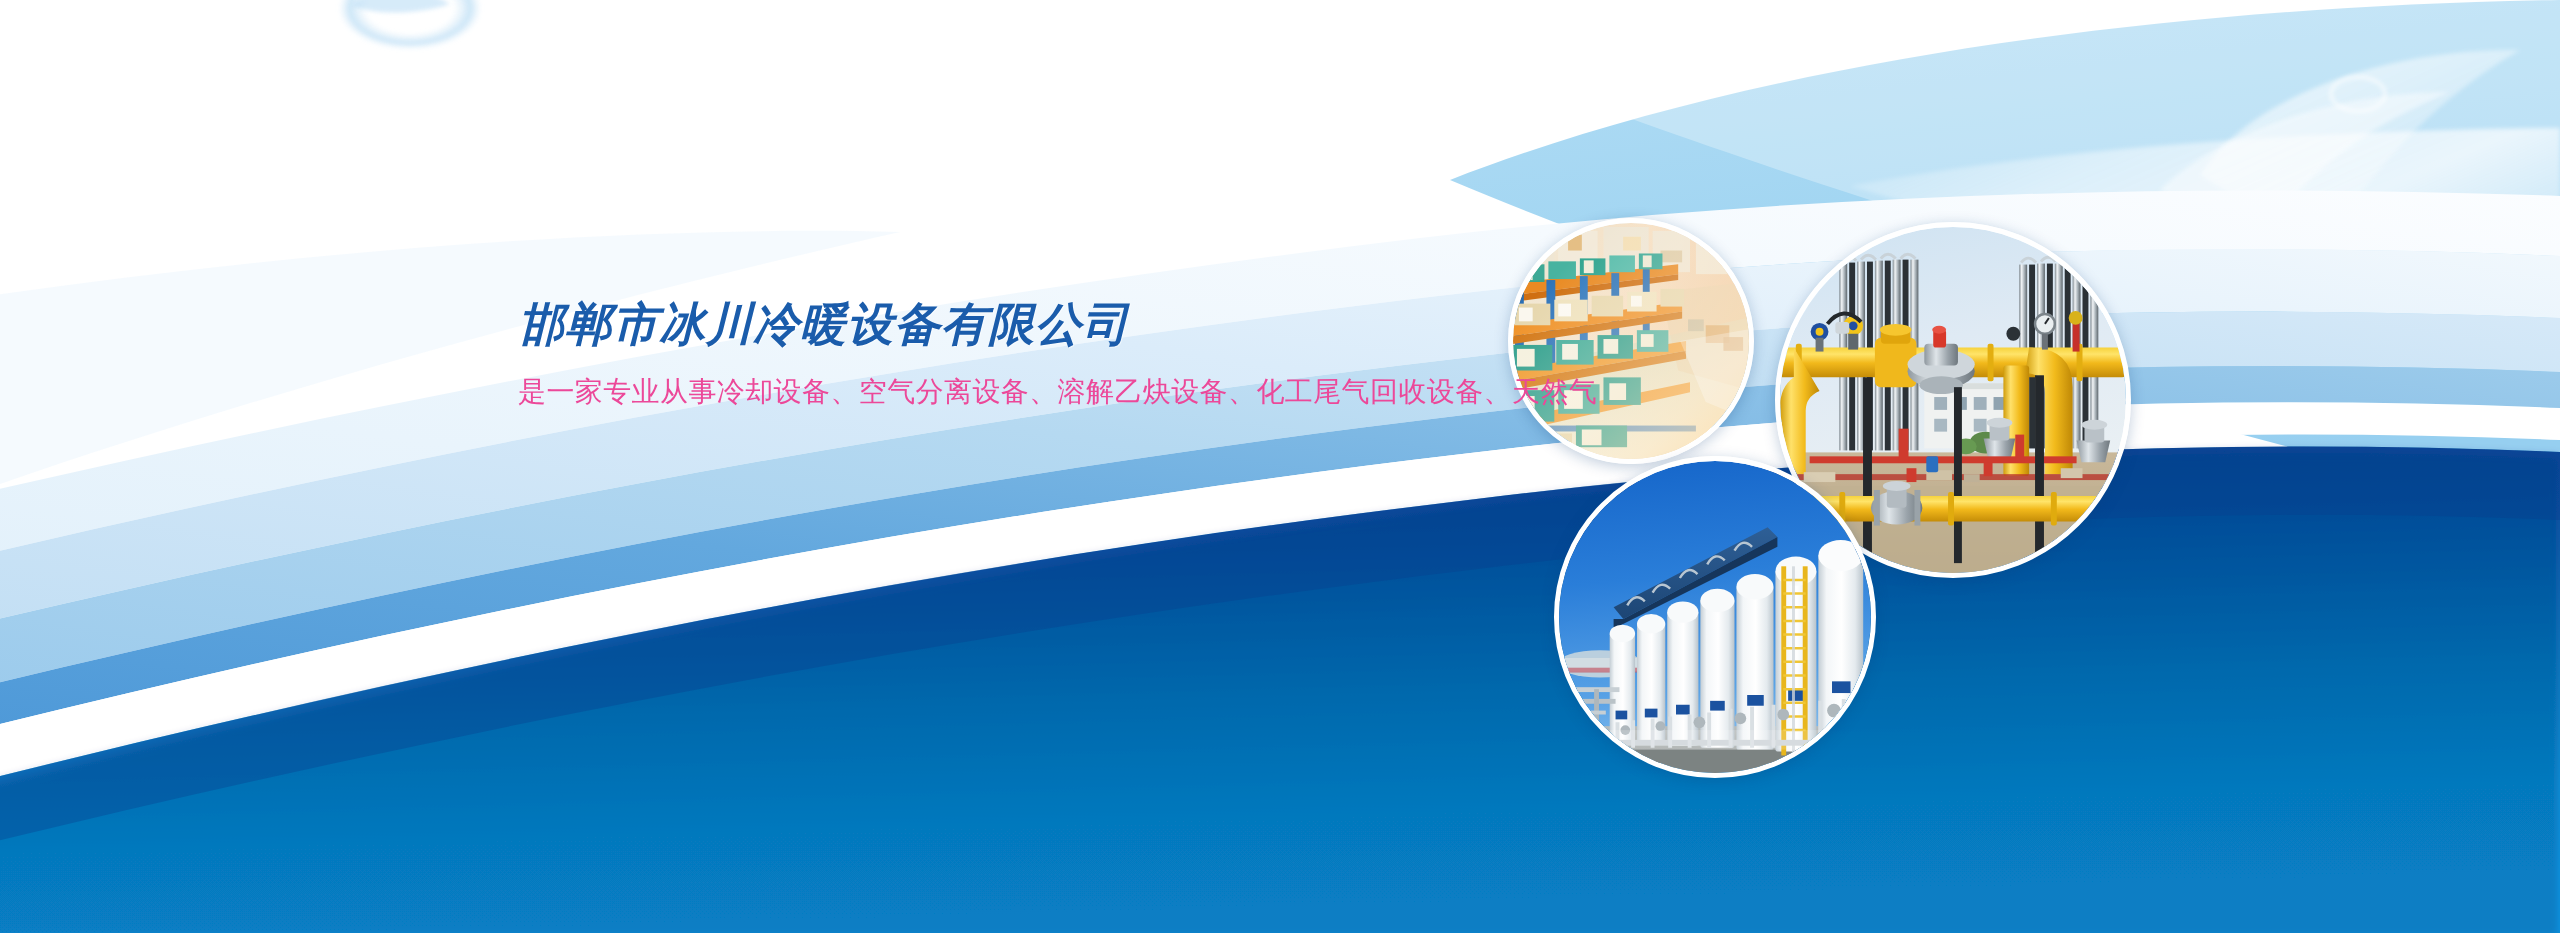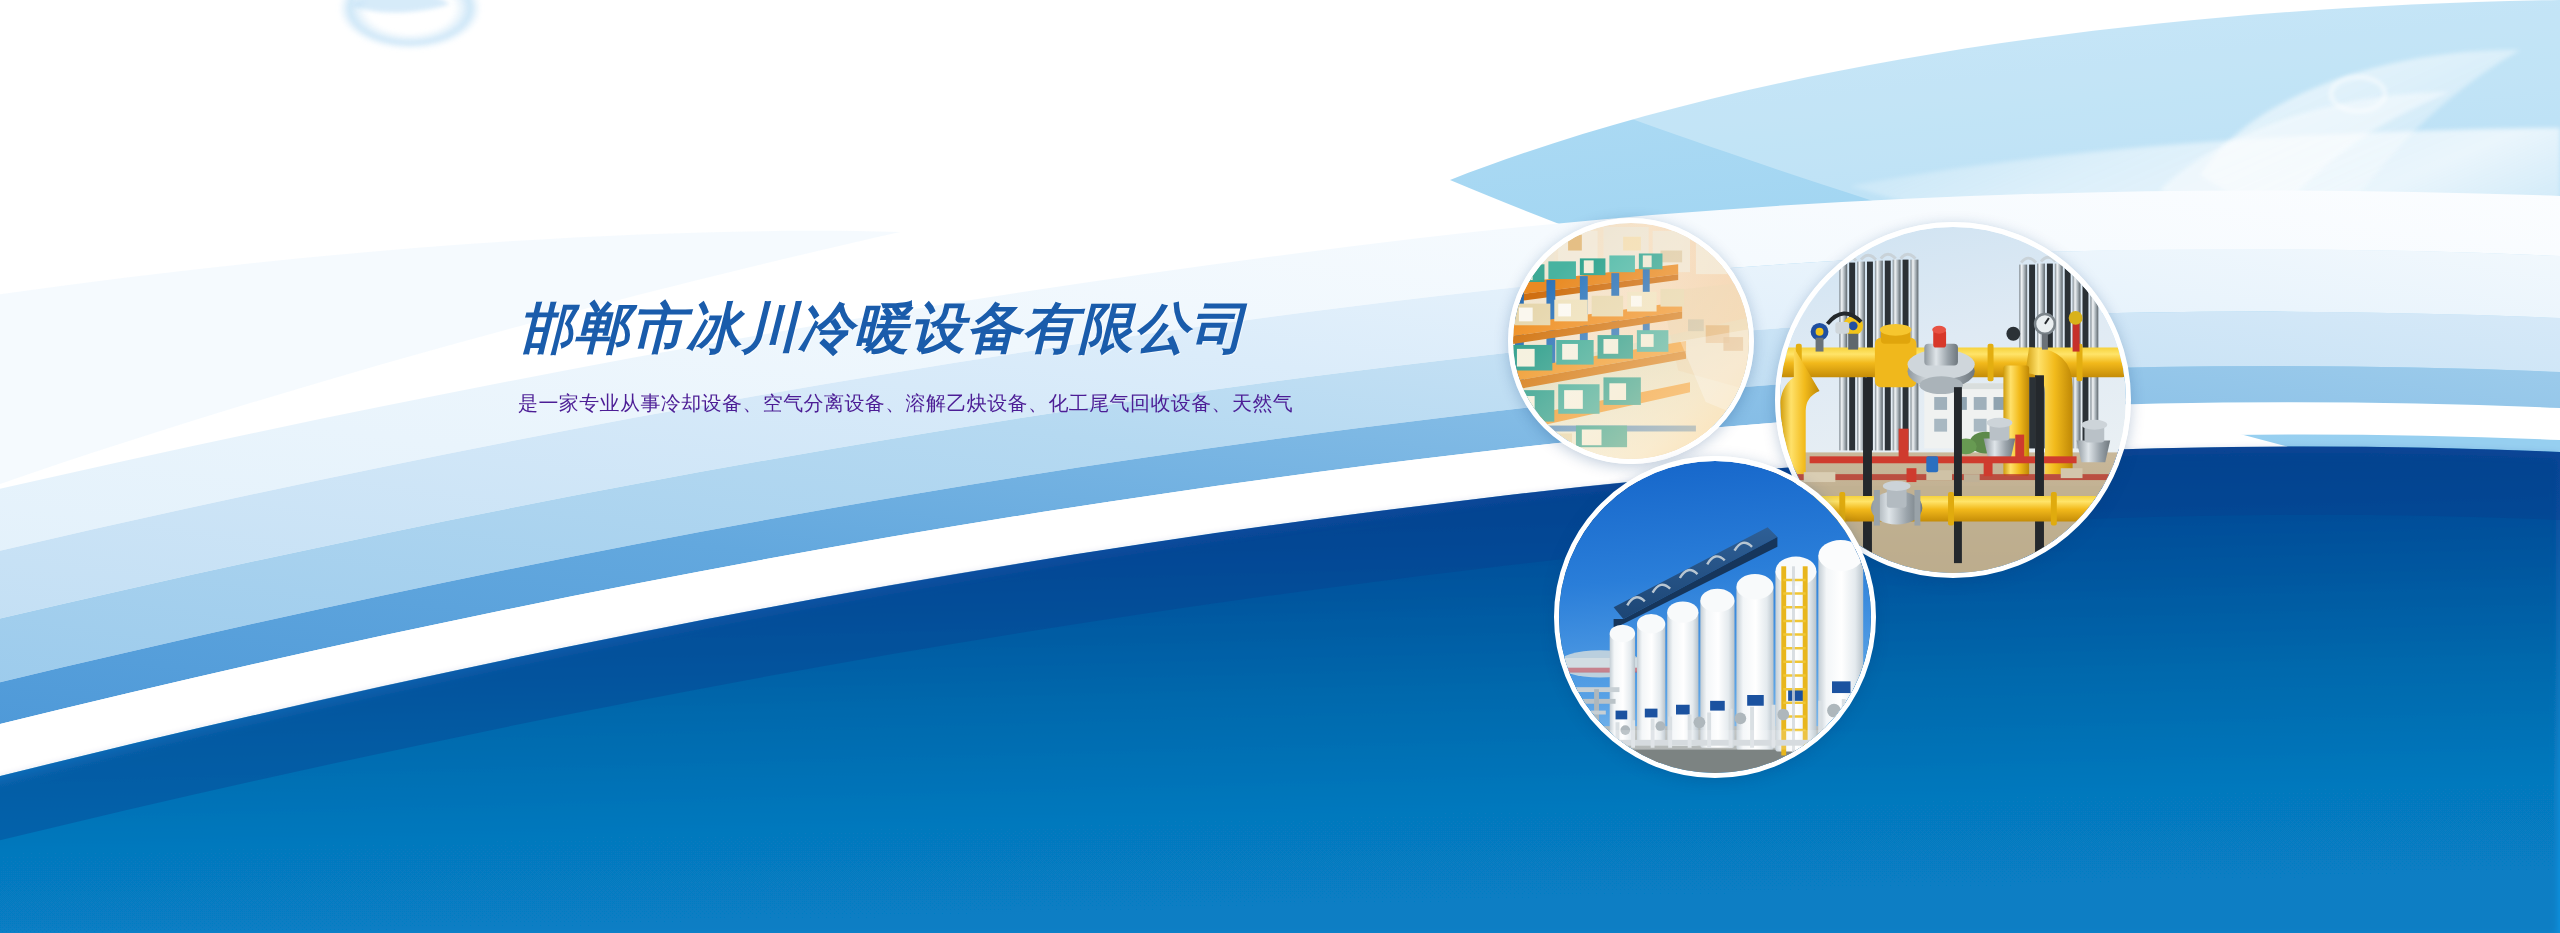--- a/index.html
+++ b/index.html
@@ -28,35 +28,35 @@
 
   
   #text-block {
     position: absolute;
     left: 518px;
     top: 300px;
     width: 1000px;
     z-index: 40;
   }
   #company-title {
-    font-size: 55px;
+    font-size: 46px;
     line-height: 1.05;
     font-weight: bold;
     font-style: italic;
     letter-spacing: 1px;
     color: #1a5cab;
     white-space: nowrap;
     margin: 0;
     text-shadow: 1px 1px 0 rgba(255,255,255,0.5);
   }
   #company-desc {
-    margin: 28px 0 0 0;
-    font-size: 20px;
+    margin: 20px 0 0 0;
+    font-size: 28px;
     line-height: 1.72;
-    color: #4c1d95;
+    color: #ec4899;
     letter-spacing: 0.4px;
     width: 990px;
   }
   #company-desc .line {
     display: block;
     white-space: nowrap;
   }
 
   
   .photo-circle {

